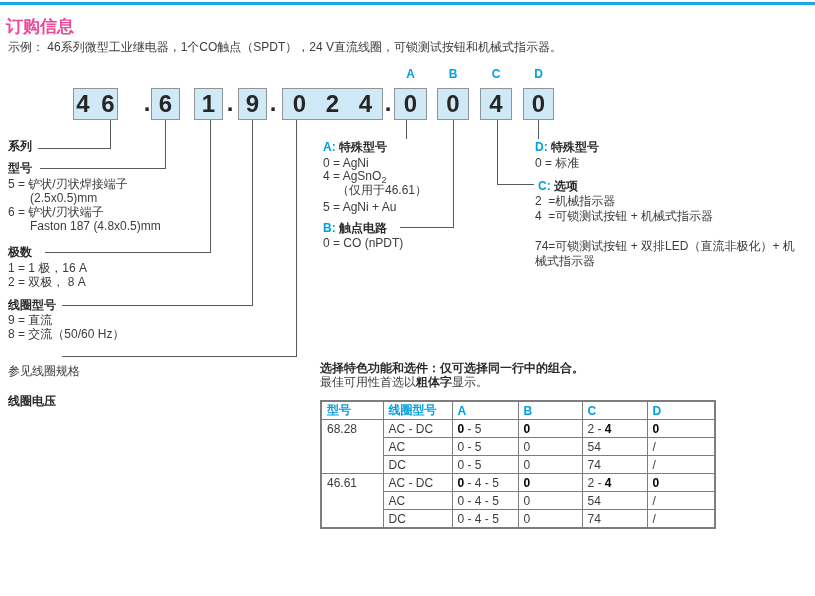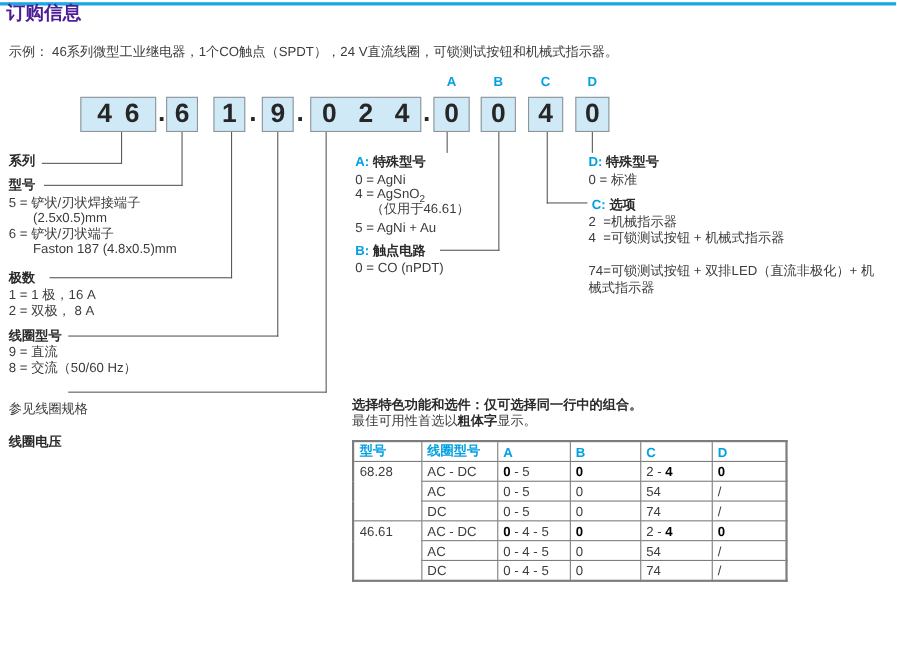--- a/index.html
+++ b/index.html
@@ -4,21 +4,21 @@
 <style>
   html,body{margin:0;padding:0;background:#fff;}
   .page{
     position:relative;width:815px;height:596px;background:#ffffff;overflow:hidden;
     font-family:"Liberation Sans","DejaVu Sans",sans-serif;color:#3c3c3c;
   }
   .t{position:absolute;font-size:12px;line-height:13px;white-space:pre;color:#3c3c3c;}
   .bold{font-weight:bold;color:#2a2a2a;}
   .cyan{color:#00a0e1;}
   .toprule{position:absolute;left:0;top:2px;width:815px;height:3px;background:#1aa7e4;}
-  .title{position:absolute;left:6px;top:0;font-size:17px;font-weight:bold;color:#4c1d95;margin:0;}
+  .title{position:absolute;left:6px;top:15px;font-size:17px;font-weight:bold;color:#ec4899;margin:0;}
   .codebox{
     position:absolute;top:88px;height:32px;box-sizing:border-box;
     background:#cfe9f7;border:1px solid #8f9497;
     display:flex;align-items:center;justify-content:center;
     font-size:24px;font-weight:bold;color:#262626;
   }
   .dot{position:absolute;top:88px;width:10px;height:32px;line-height:30px;font-size:24px;font-weight:bold;color:#262626;text-align:center;}
   .colhdr{position:absolute;top:67px;font-size:12px;font-weight:bold;color:#00a0e1;text-align:center;}
   .ln{position:absolute;}
   .ln-rb{border-right:1px solid #5a5a5a;border-bottom:1px solid #5a5a5a;}
@@ -46,21 +46,21 @@
 </style>
 </head>
 <body>
 
 <div class="page">
 
   <div class="toprule"></div>
   <h1 class="title">订购信息</h1>
   <div class="t" style="left:8px;top:41px;">示例： 46系列微型工业继电器，1个CO触点（SPDT），24 V直流线圈，可锁测试按钮和机械式指示器。</div>
 
-  <div class="codebox" style="left:73px;width:69px;word-spacing:5px;">4 6</div>
+  <div class="codebox" style="left:73px;width:45px;word-spacing:5px;">4 6</div>
   <span class="dot" style="left:142px;">.</span>
   <div class="codebox" style="left:151px;width:29px;">6</div>
   <div class="codebox" style="left:194px;width:29px;">1</div>
   <span class="dot" style="left:225px;">.</span>
   <div class="codebox" style="left:238px;width:29px;">9</div>
   <span class="dot" style="left:268px;">.</span>
   <div class="codebox" style="left:282px;width:101px;word-spacing:13px;">0 2 4</div>
   <span class="dot" style="left:383px;">.</span>
   <div class="codebox" style="left:394px;width:33px;">0</div>
   <div class="codebox" style="left:437px;width:32px;">0</div>

